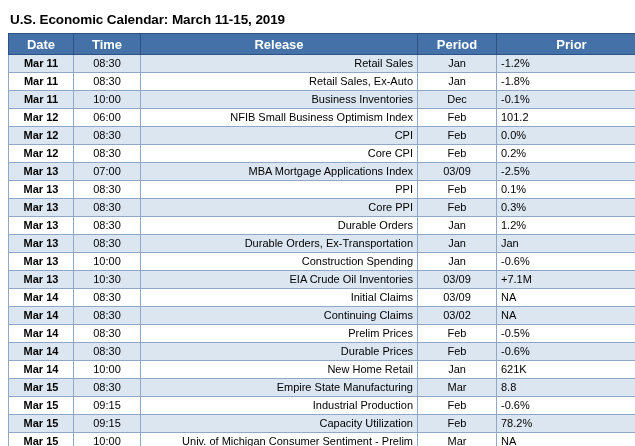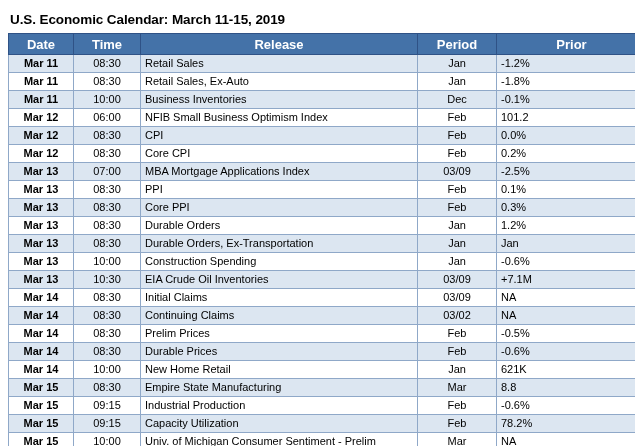--- a/index.html
+++ b/index.html
@@ -53,21 +53,21 @@
     line-height: 13px;
   }
   tr.even td {
     background: #dce6f1;
   }
   tr.odd td {
     background: #ffffff;
   }
   td.c-date { text-align: center; width: 60px; font-weight: bold; }
   td.c-time { text-align: center; width: 62px; }
-  td.c-release { text-align: left; width: 272px; }
+  td.c-release { text-align: right; width: 272px; }
   td.c-period { text-align: center; width: 74px; }
   td.c-prior { text-align: left; width: 145px; padding-left: 5px; }
   th.h-date { width: 60px; }
   th.h-time { width: 62px; }
   th.h-release { width: 272px; }
   th.h-period { width: 74px; }
   th.h-prior { width: 145px; }
   td.wrapcell {
     white-space: normal;
     line-height: 12.5px;

